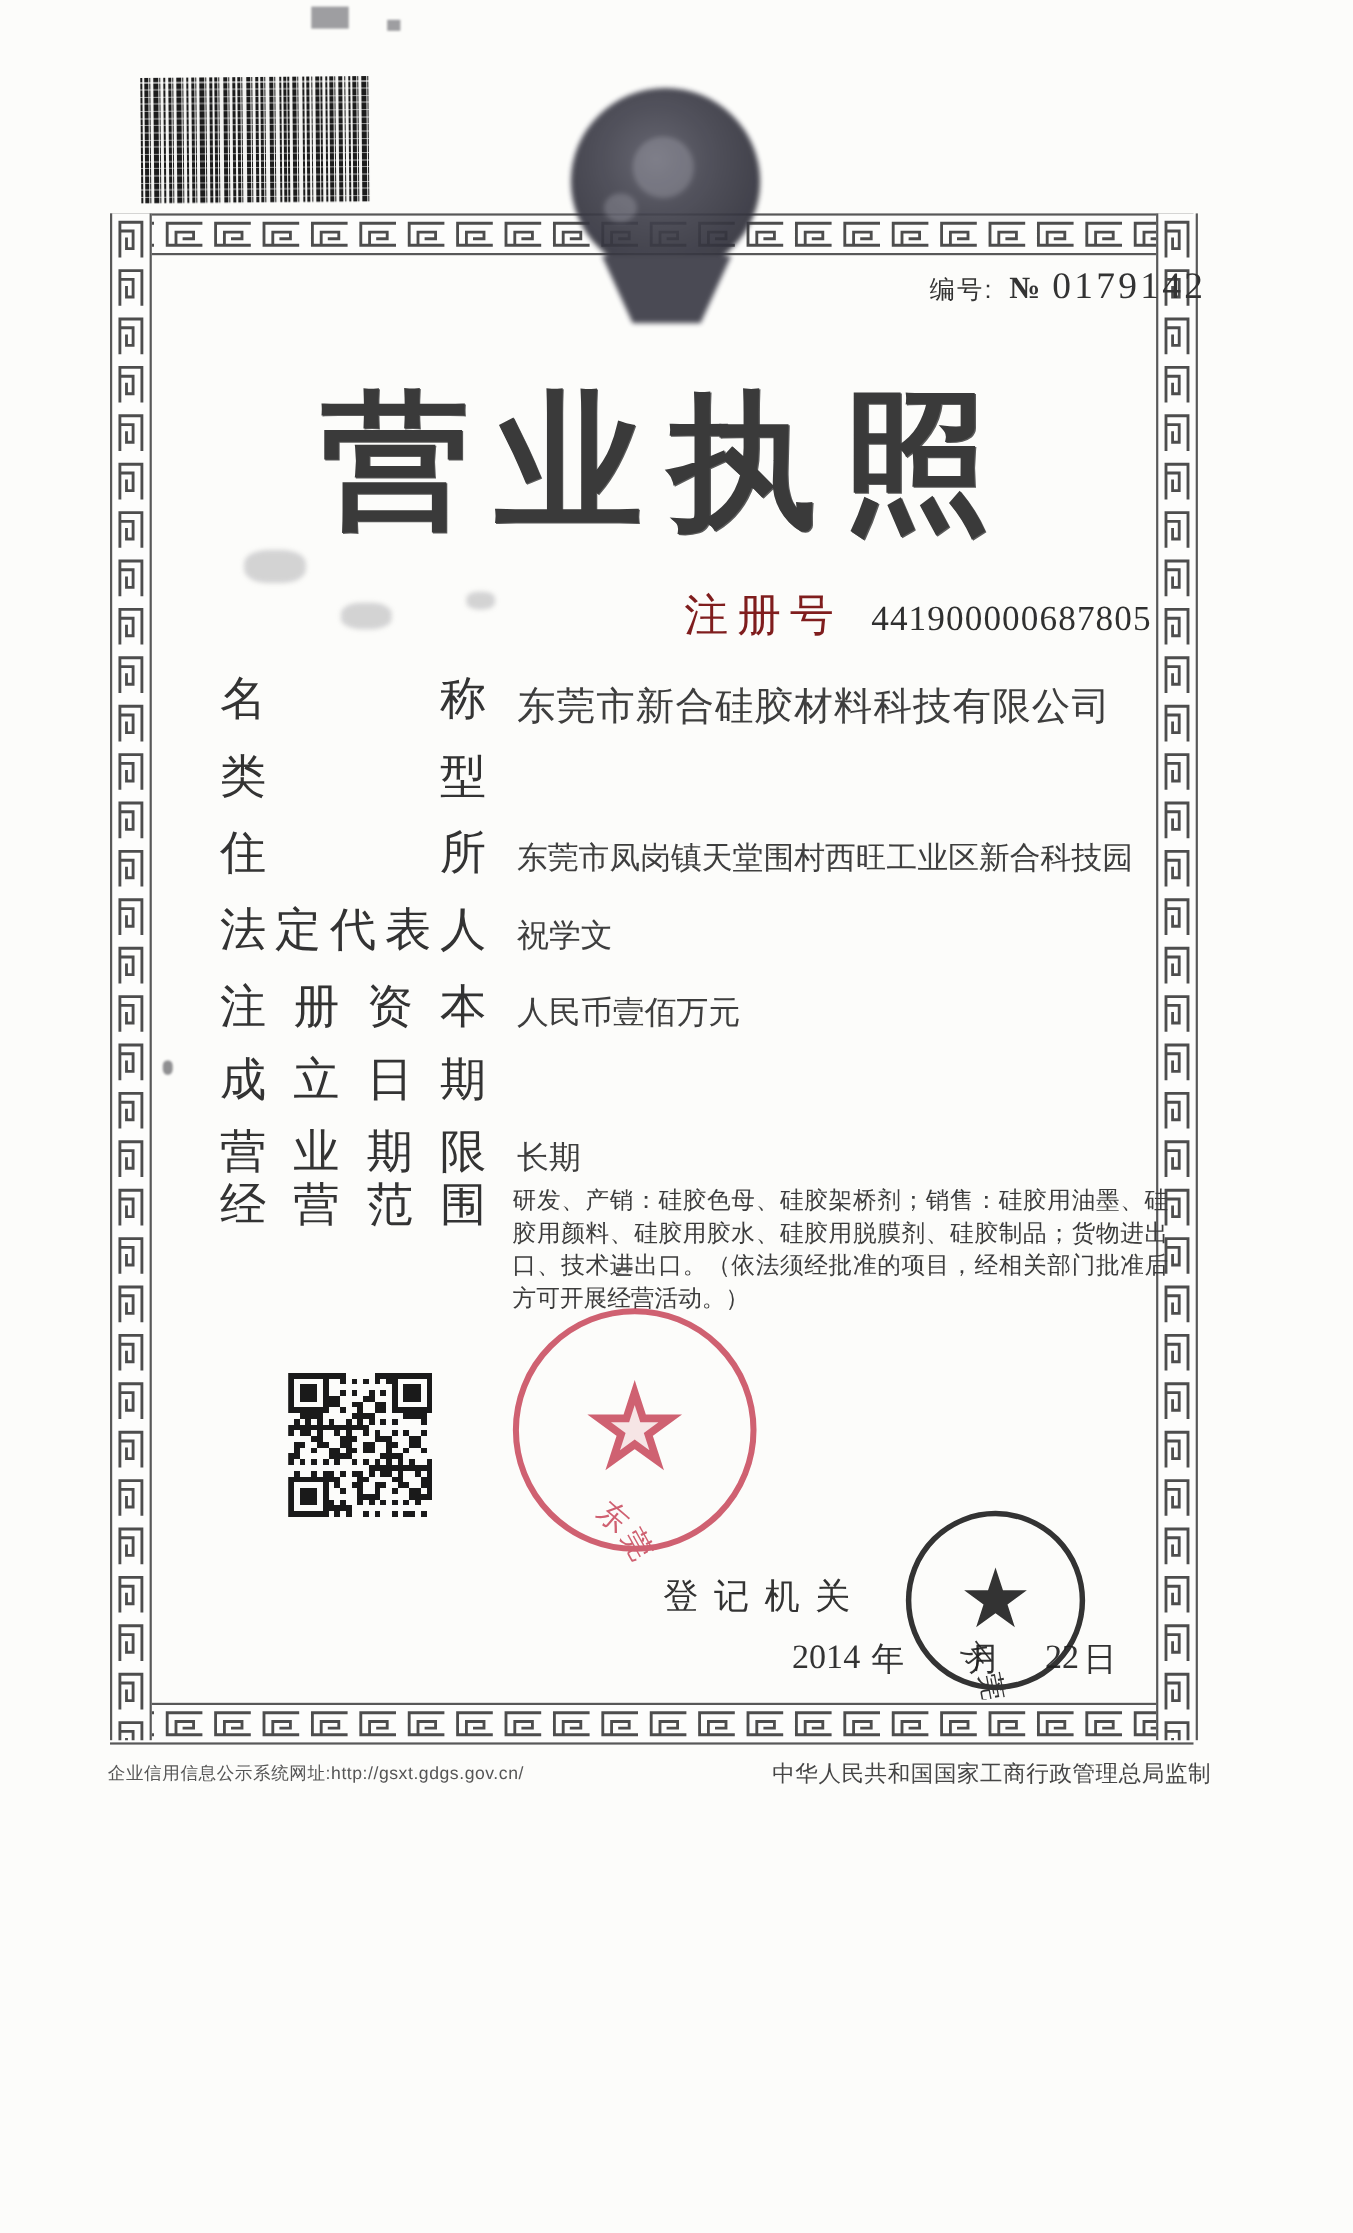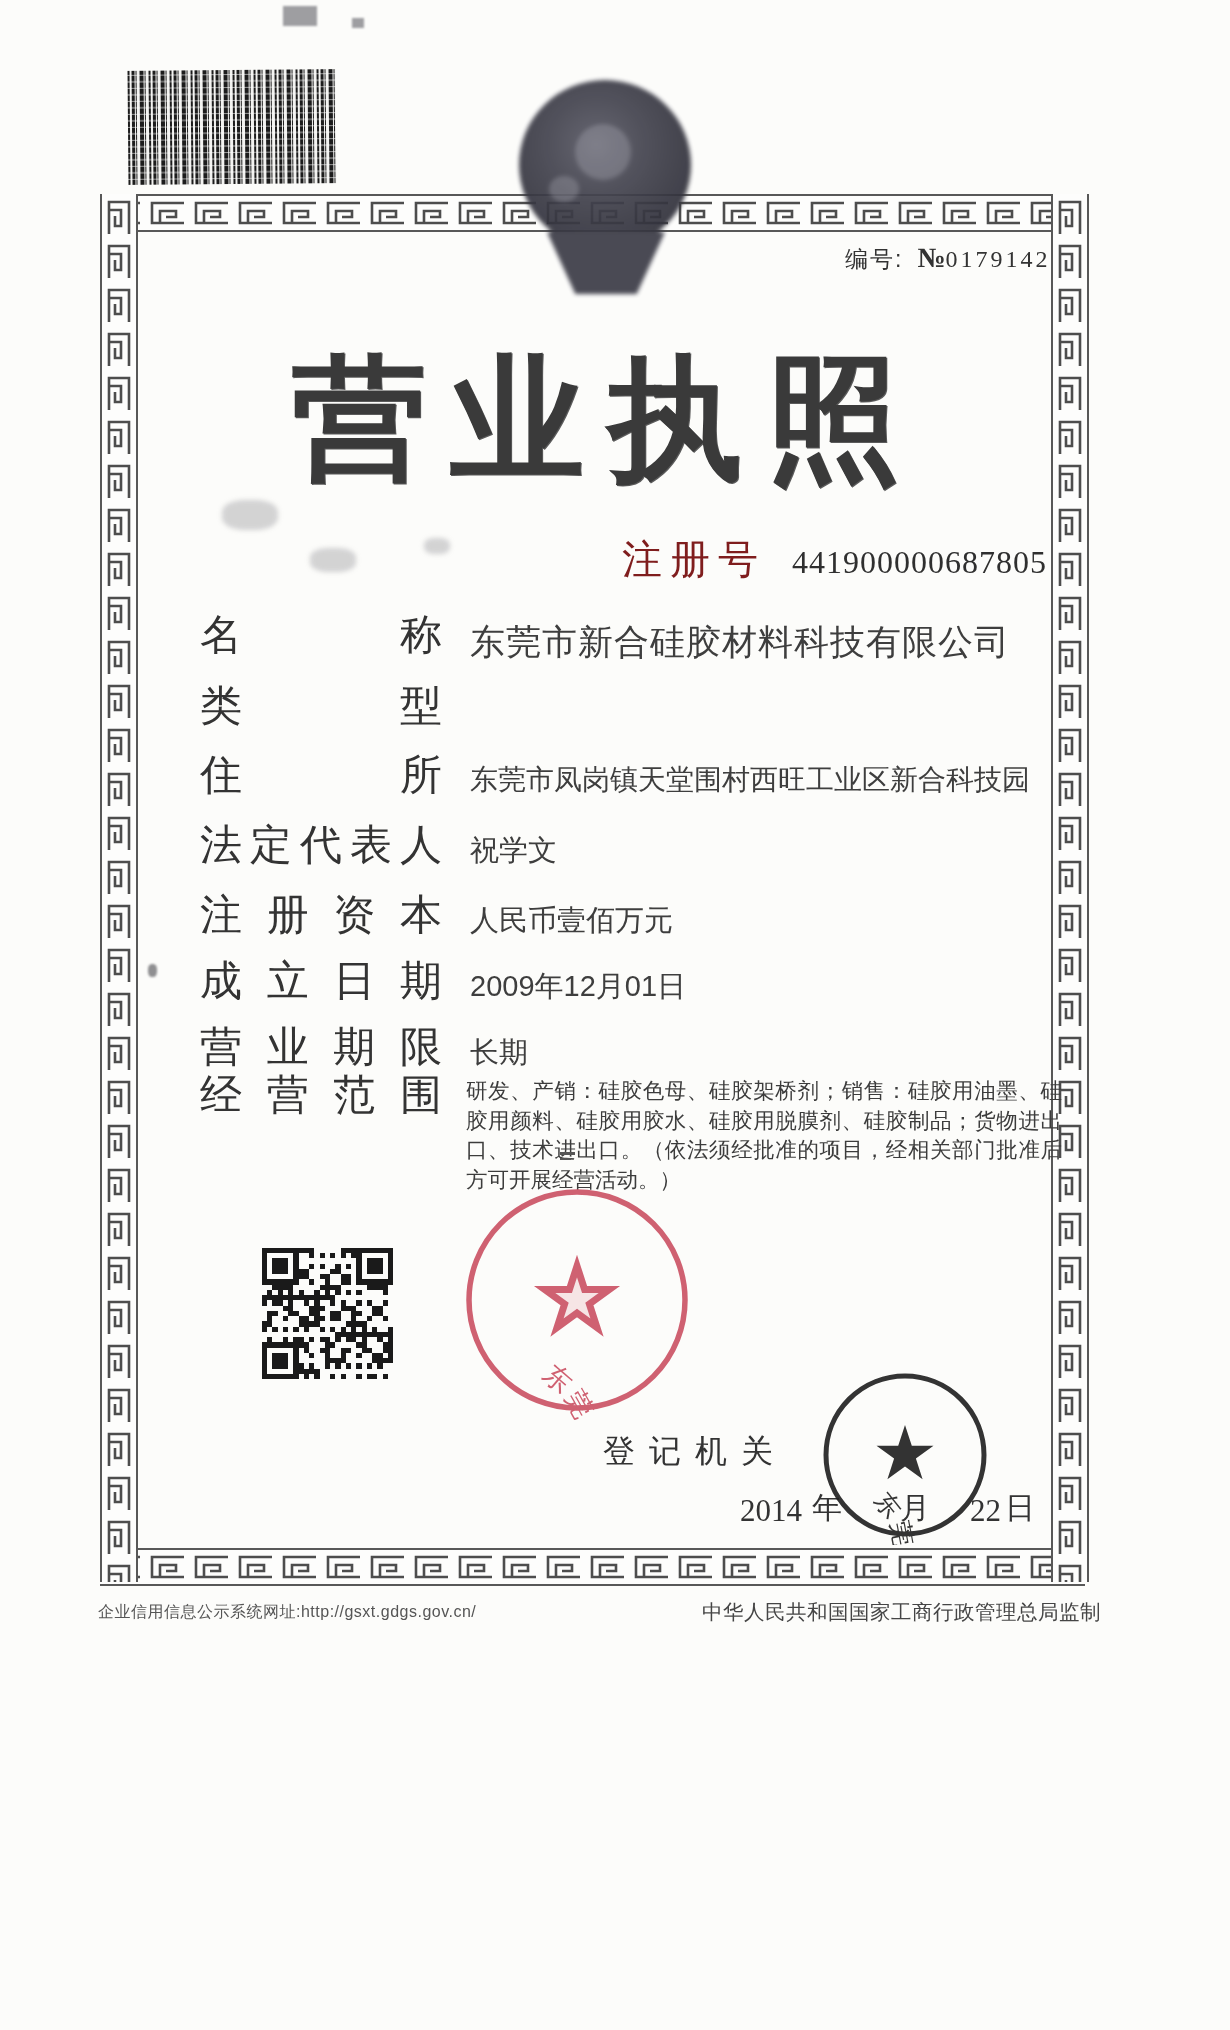--- a/index.html
+++ b/index.html
@@ -36,21 +36,21 @@
 
   
   svg.meander{position:absolute; z-index:1; background:#fdfdfc;}
   svg.meander.h{border-top:2px solid #585858; border-bottom:2px solid #585858;}
   svg.meander.v{border-left:2px solid #585858; border-right:2px solid #585858;}
 
   
   .serial{ left:845px; top:242px; display:flex; align-items:baseline; color:#333; z-index:2;}
   .serial .lab{font-size:23px; letter-spacing:2px;}
   .serial .no-symbol{font-family:"Liberation Serif", serif; font-weight:bold; font-size:28px; margin-left:14px;}
-  .serial .num{font-family:"Liberation Serif", serif; font-size:24px; margin-left:0; letter-spacing:3px;}
+  .serial .num{font-family:"Liberation Serif", serif; font-size:34px; margin-left:11px; letter-spacing:3px;}
 
   
   .title{
     left:292px; top:330px; font-size:134px; font-weight:bold; letter-spacing:24px;
     color:#3a3a3a; text-shadow:1px 1px 0 #5b5b5b; z-index:2; white-space:nowrap;
   }
 
   
   .regno{ left:622px; top:532px; display:flex; align-items:baseline; z-index:2;}
   .regno .lab{font-size:40px; letter-spacing:8px; color:#7f1d1d; font-weight:500;}
@@ -64,21 +64,21 @@
   .row .val{ margin-left:28px; padding-top:9px; font-size:29px; color:#3e3e3e; white-space:nowrap;}
   .row .val.big{font-size:35px; padding-top:7px; letter-spacing:1px;}
   .row .val.addr{font-size:28px;}
   .row .val.para{
     width:596px; white-space:normal; font-size:21.5px; line-height:29.5px;
     text-align:justify; padding-top:5px; margin-left:24px; color:#3c3c3c;
   }
 
   
   .regorg{ left:603px; top:1430px; font-size:32px; letter-spacing:14px; color:#333; font-weight:500; z-index:2;}
-  .datetext{ left:740px; top:1488px; display:flex; align-items:flex-end; font-size:30px; color:#333; z-index:2;}
+  .datetext{ left:720px; top:1488px; display:flex; align-items:flex-start; font-size:30px; color:#333; z-index:2;}
   .datetext .num{font-family:"Liberation Serif", serif; font-size:31px;}
   .datetext .g1{margin-left:10px;} .datetext .g2{margin-left:58px;}
   .datetext .g3{margin-left:40px;} .datetext .g4{margin-left:4px;}
 
   
   svg.seal-red{ left:457px; top:1180px; z-index:4; opacity:.85;}
   svg.seal-black{ left:815px; top:1365px; z-index:4; opacity:.9;}
   svg.qr{ left:262px; top:1248px; z-index:2;}
 
   
@@ -289,21 +289,20 @@
       </div>
     <div class="val">人民币壹佰万元</div>
   </div>
   <div class="abs row" style="top:958px;">
     <div class="lab js-justify" style="display: flex; justify-content: space-between;">
         <span>成</span>
         <span>立</span>
         <span>日</span>
         <span>期</span>
       </div>
-    <div class="val">2009年12月01日</div>
   </div>
   <div class="abs row" style="top:1024px;">
     <div class="lab js-justify" style="display: flex; justify-content: space-between;">
         <span>营</span>
         <span>业</span>
         <span>期</span>
         <span>限</span>
       </div>
     <div class="val">长期</div>
   </div>

